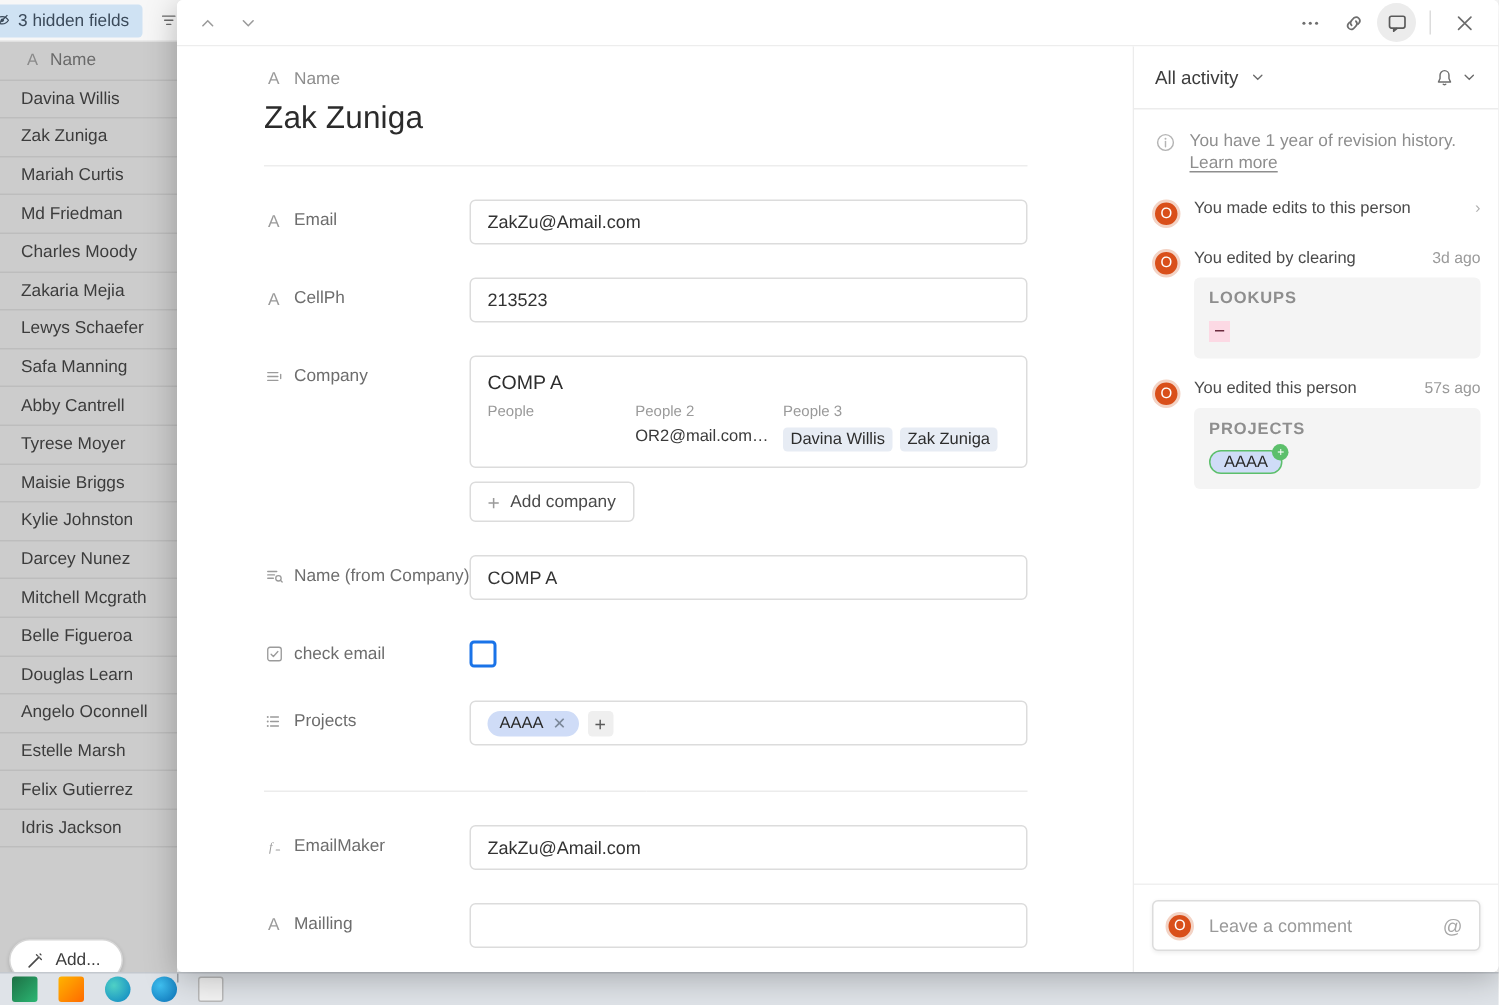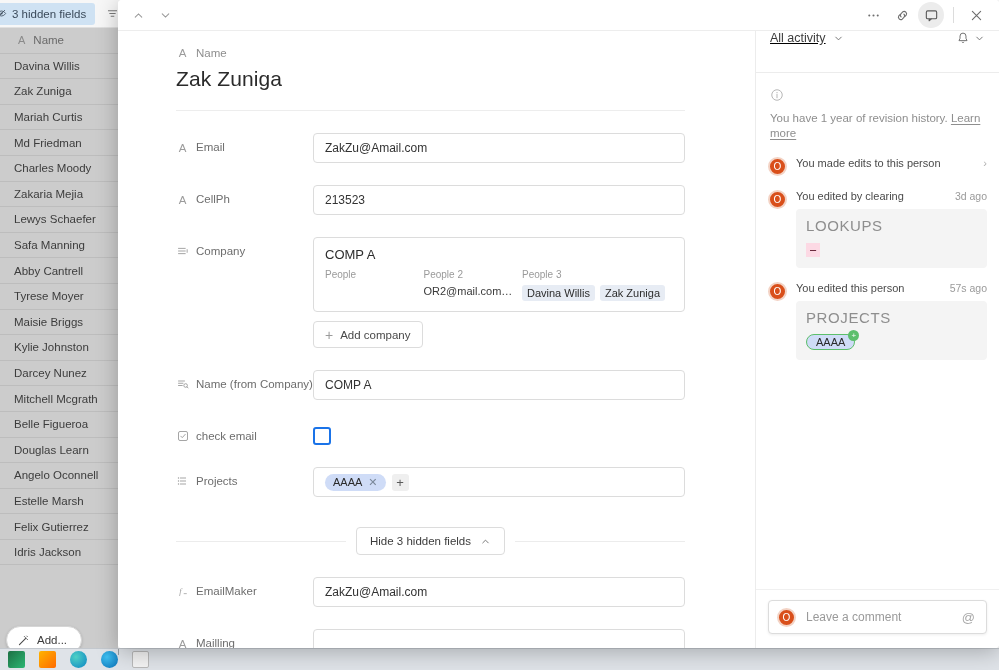--- a/index.html
+++ b/index.html
@@ -165,48 +165,48 @@
     height: 28px; padding: 0 13px; font-size: 11.5px; color: #3c3c3c;
     margin: 0 10px;
   }
 
   
   .act-pane {
     width: 244px; flex: 0 0 244px; border-left: 1px solid #ececec;
     display: flex; flex-direction: column; background: #fff;
   }
   .act-head {
-    height: 42px; flex: 0 0 42px; display: flex; align-items: flex-start;
-    padding: 0 14px; border-bottom: 1px solid #ececec; text-decoration: underline;
+    height: 42px; flex: 0 0 42px; display: flex; align-items: center;
+    padding: 0 14px; border-bottom: 1px solid #ececec;
   }
   .act-sel { display: flex; align-items: center; gap: 7px; font-size: 12.5px; color: #3c3c3c; }
   .act-head-right { margin-left: auto; display: flex; align-items: center; gap: 4px; color: #6e6e6e; }
 
   .act-list { flex: 1; overflow: hidden; padding: 14px 12px 8px 12px; }
 
-  .notice { display: flex; gap: 9px; margin-bottom: 16px; padding-left: 2px; flex-direction: column; }
+  .notice { display: flex; gap: 9px; margin-bottom: 16px; padding-left: 2px; }
   .notice-ico { color: #a8a8a8; flex: 0 0 auto; padding-top: 1px; }
   .notice-txt { font-size: 11.5px; color: #8e8e8e; line-height: 15px; }
   .notice-txt u { text-decoration: underline; text-underline-offset: 2px; }
 
   .act-item { display: flex; gap: 9px; margin-bottom: 14px; }
   .avatar {
     width: 19px; height: 19px; flex: 0 0 19px; border-radius: 50%;
     background: #d94f1a; color: #fff; font-size: 10px;
     display: flex; align-items: center; justify-content: center;
     border: 2px solid #f3d3c5;
   }
   .act-main { flex: 1; min-width: 0; }
   .act-top { display: flex; align-items: baseline; gap: 6px; justify-content: space-between; }
   .act-txt { font-size: 11px; color: #4a4a4a; flex: 1; }
   .act-time { font-size: 10.5px; color: #9a9a9a; white-space: nowrap; }
   .act-caret { color: #b0b0b0; font-size: 11px; }
 
   .act-box { background: #f4f4f4; border-radius: 4px; padding: 8px 10px 10px 10px; margin-top: 7px; }
-  .act-box-head { font-size: 15px; letter-spacing: .6px; color: #8e8e8e; margin-bottom: 6px; }
+  .act-box-head { font-size: 11px; letter-spacing: .6px; color: #8e8e8e; margin-bottom: 6px; font-weight: bold; }
   .del-chip {
     display: inline-block; background: #fcd9e4; color: #6b2b3e;
     padding: 1px 4px; font-size: 11px; text-decoration: line-through;
   }
   .add-chip {
     display: inline-flex; align-items: center; position: relative;
     background: #cfdcf7; color: #2a2a2a; border: 1px solid #5cbf6b;
     border-radius: 10px; padding: 1px 9px; font-size: 11px;
   }
   .add-badge {
@@ -467,28 +467,20 @@
                     <span class="chip-x">✕</span>
                   </span>
                   <span class="plus-sq">+</span>
                 </div>
             </div>
           </div>
         </div>
 
         <div class="hide-fields-wrap">
           <div class="hf-line"></div>
-          <div class="hide-fields-btn">
-            <span>Hide 3 hidden fields</span>
-            <span>
-              <svg width="11" height="11" viewBox="0 0 16 16">
-                  <path d="M4 10l4-4 4 4" fill="none" stroke="#6a6a6a" stroke-width="1.3" stroke-linecap="round"></path>
-                </svg>
-            </span>
-          </div>
           <div class="hf-line"></div>
         </div>
 
         <div class="frow">
           <div class="flabel">
             <span class="kind-ico">
               <svg width="12" height="12" viewBox="0 0 16 16">
                   <text x="3" y="12" font-size="11" font-style="italic" font-family="serif" fill="#9b9b9b">f</text>
                   <path d="M9.5 11.5h3" stroke="#9b9b9b" stroke-width="1" stroke-linecap="round"></path>
                 </svg>

